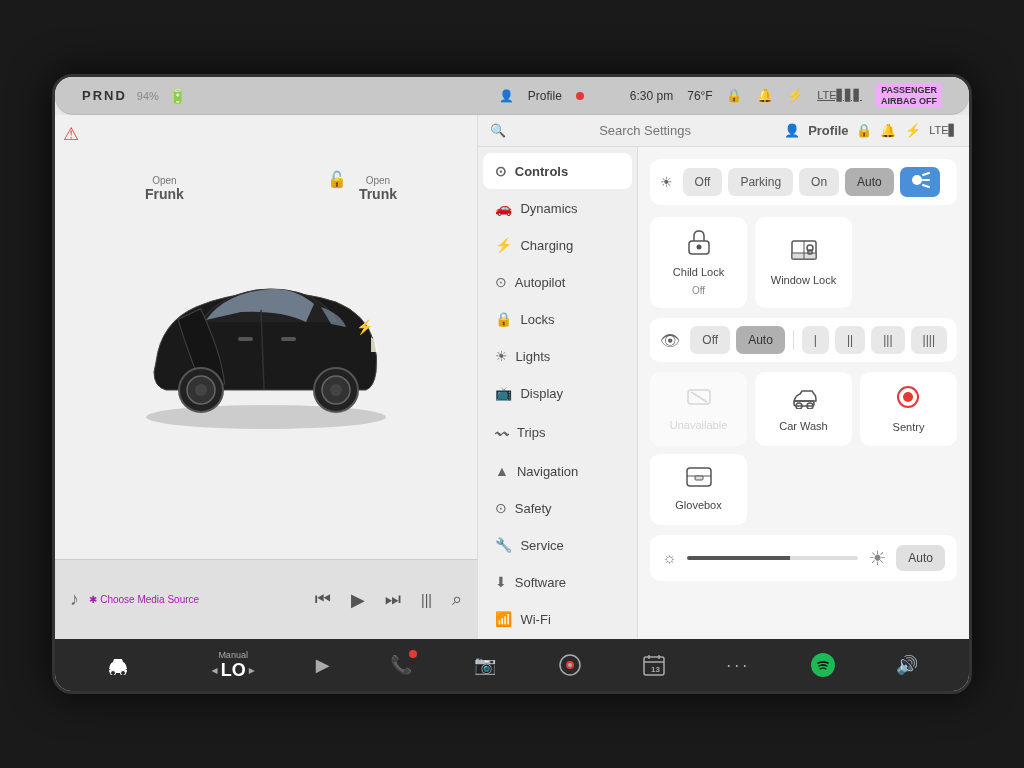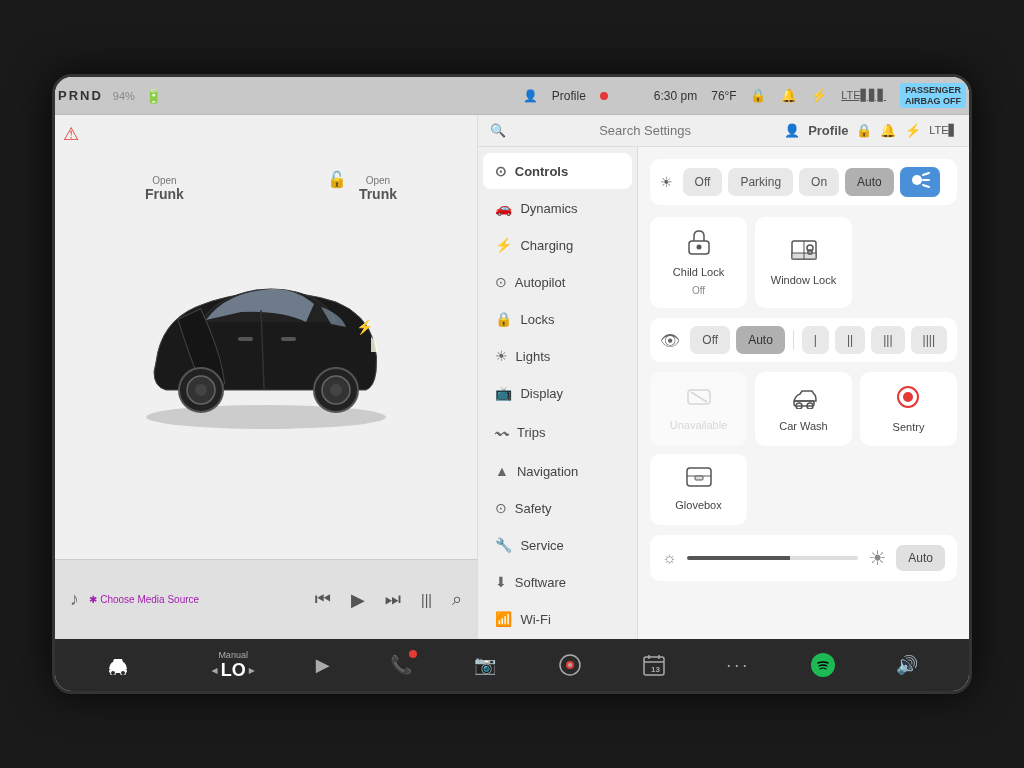--- a/index.html
+++ b/index.html
@@ -24,22 +24,23 @@
       box-shadow: 0 0 40px rgba(0,0,0,0.8);
       border: 3px solid #333;
     }
 
     
     .top-bar {
       background: #c8c8c8;
       height: 38px;
       display: flex;
       align-items: center;
-      padding: 0 3px;
+      padding: 0 27px;
       border-bottom: 1px solid #bbb;
+      border-radius: 18px;
     }
     .top-bar-left {
       display: flex;
       align-items: center;
       gap: 10px;
       flex: 1;
     }
     .prnd {
       font-size: 13px;
       font-weight: 600;
@@ -54,21 +55,21 @@
       color: #333;
       flex: 2;
       justify-content: flex-end;
     }
     .red-dot {
       width: 8px; height: 8px;
       background: #e53935;
       border-radius: 50%;
     }
     .passenger-badge {
-      background: #7dd3fc;
+      background: #f0abfc;
       color: #333;
       font-size: 9px;
       font-weight: 700;
       padding: 2px 5px;
       border-radius: 3px;
       line-height: 1.2;
       text-align: right;
     }
 
     

